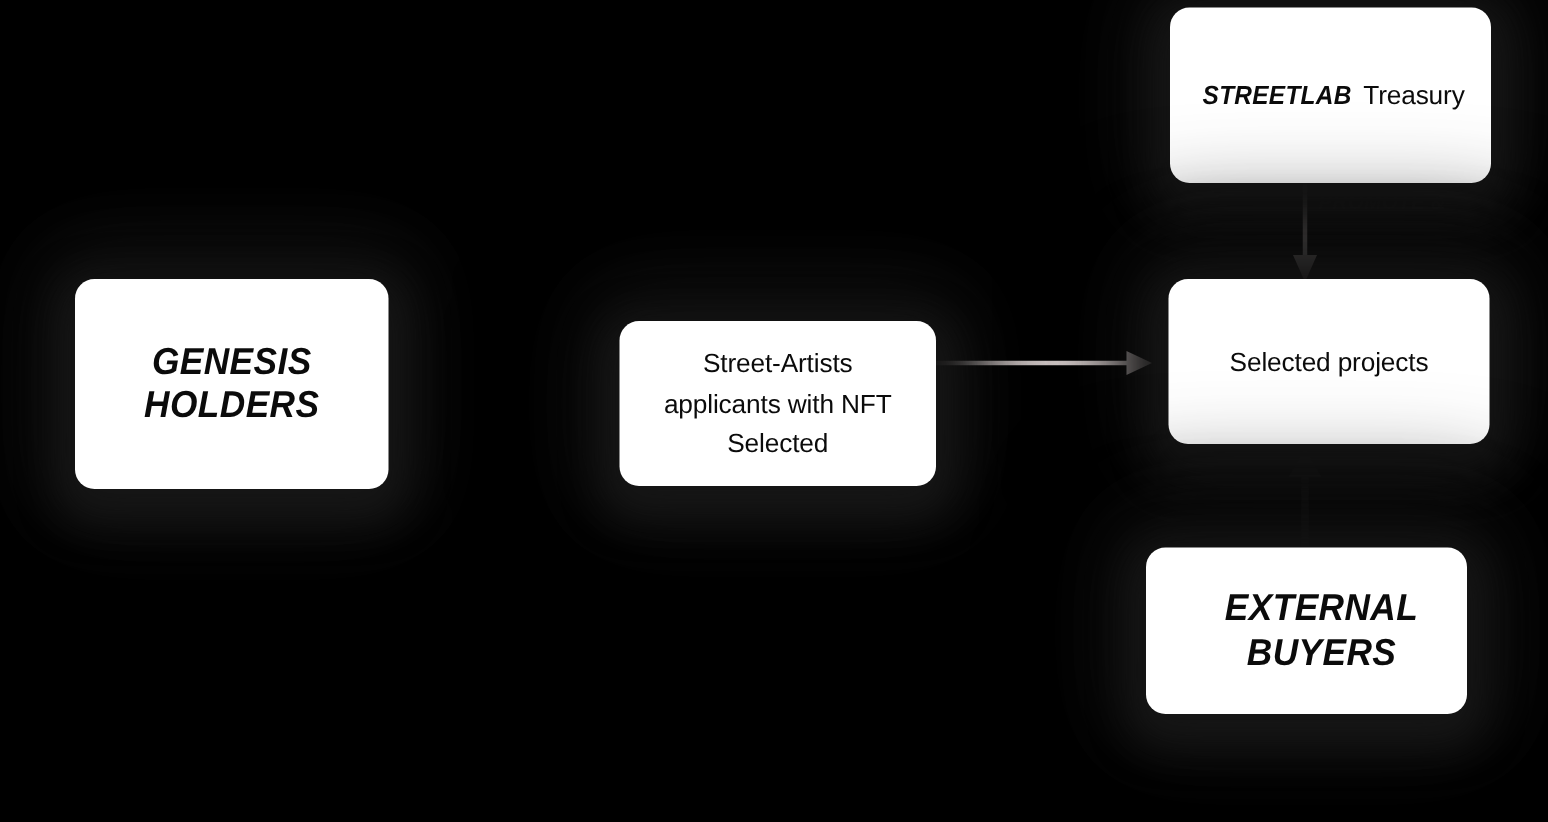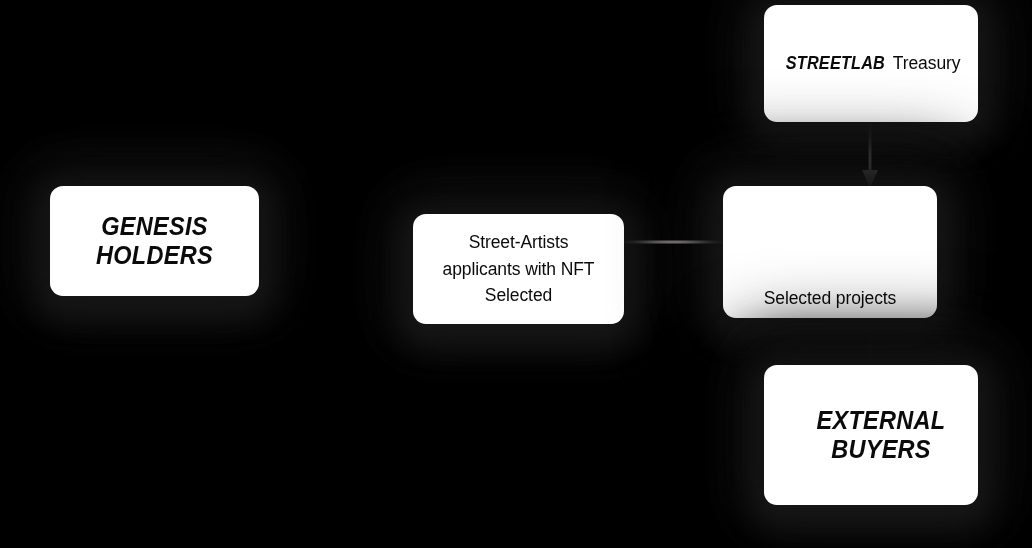--- a/index.html
+++ b/index.html
@@ -60,25 +60,25 @@
     font-family: "Liberation Sans Narrow", "Liberation Sans", "DejaVu Sans Condensed", sans-serif;
     font-weight: 700;
     font-style: italic;
     letter-spacing: 0.2px;
     font-size: 17.5px;
     display: inline-block;
     transform: scaleX(0.93);
   }
 
   
-  #node-treasury    { left: 764px; top: 5px;   width: 214px; height: 117px; }
-  #node-genesis     { left: 50px;  top: 186px; width: 209px; height: 110px; }
+  #node-treasury    { left: 780px; top: 5px;   width: 214px; height: 117px; }
+  #node-genesis     { left: 50px;  top: 186px; width: 209px; height: 140px; }
   #node-applicants  { left: 413px; top: 186px; width: 211px; height: 110px; margin-top: 28px; }
-  #node-selected    { left: 723px; top: 186px; width: 214px; height: 132px; align-items: flex-end; }
-  #node-buyers      { left: 764px; top: 365px; width: 214px; height: 140px; padding-left: 20px; }
+  #node-selected    { left: 779px; top: 186px; width: 214px; height: 110px; }
+  #node-buyers      { left: 764px; top: 365px; width: 214px; height: 111px; padding-left: 20px; }
 
   
   .connector {
     position: absolute;
     z-index: 2;
     pointer-events: none;
   }
   #conn-treasury-selected { left: 846px; top: 118px; width: 48px;  height: 72px; }
   #conn-applicants-selected { left: 618px; top: 214px; width: 152px; height: 56px; }
   #conn-buyers-selected   { left: 840px; top: 292px; width: 60px;  height: 78px; }

